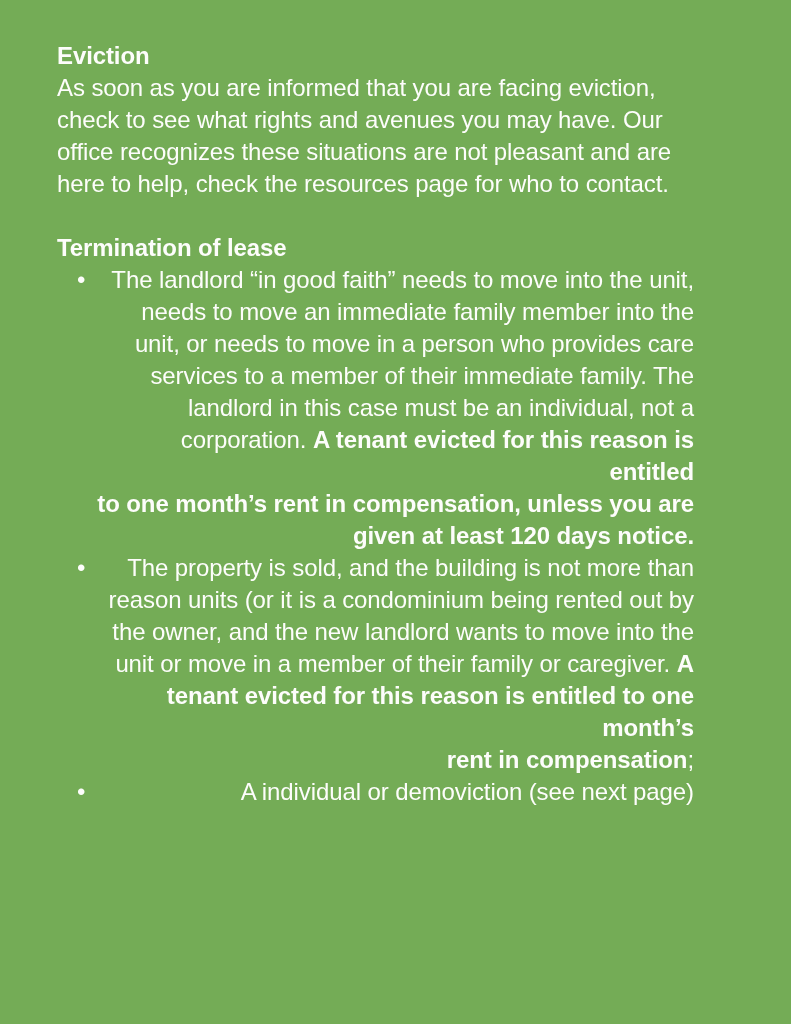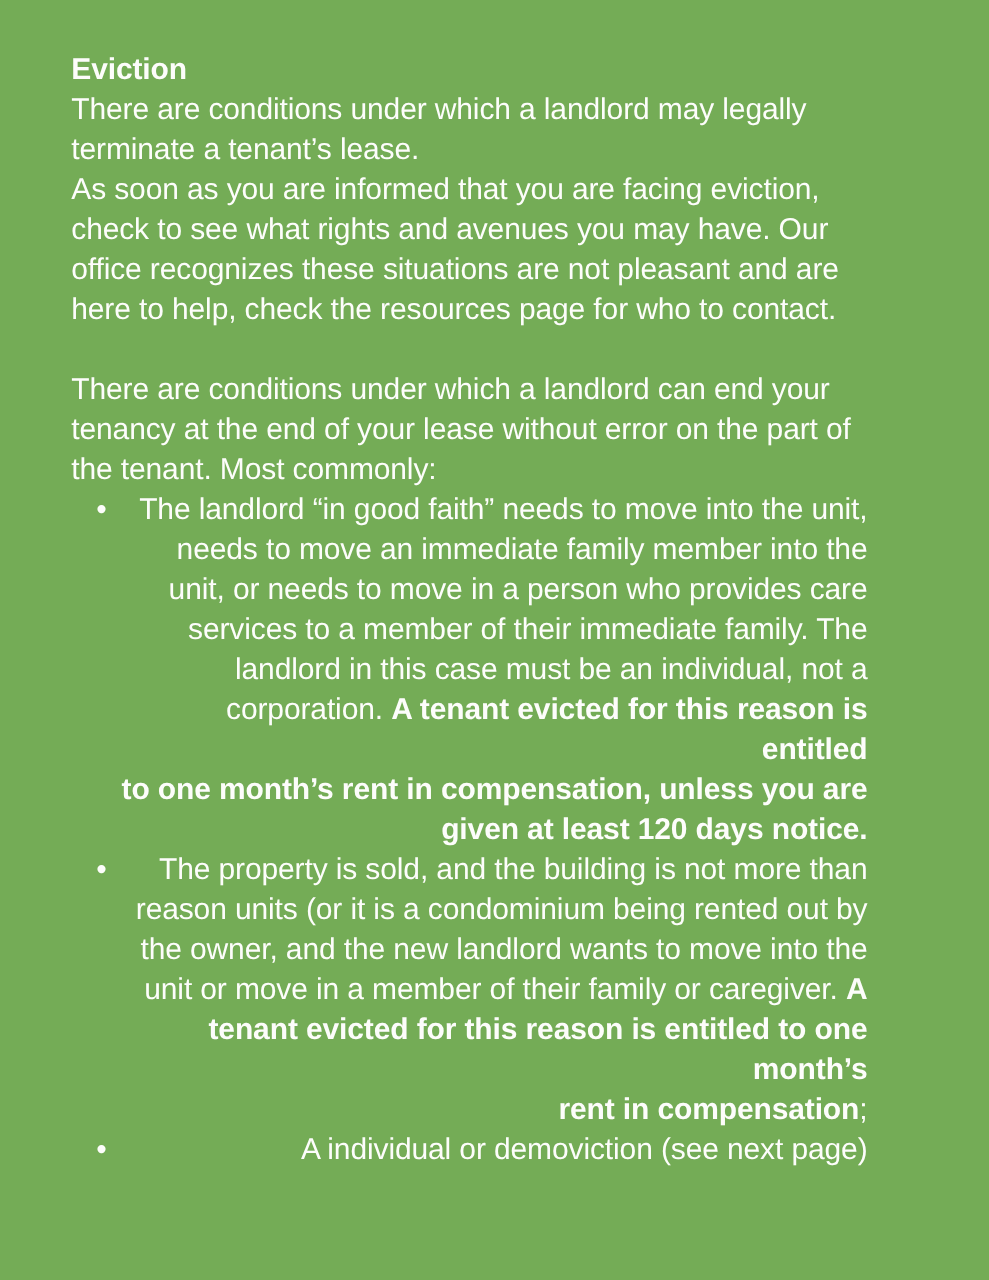--- a/index.html
+++ b/index.html
@@ -60,34 +60,30 @@
     font-weight: 700;
   }
 </style>
 </head>
 <body style="--bg-color: #74ac56; --text-color: #fdfdfb;">
 
 <div class="page">
 
   <h2 class="heading">Eviction</h2>
 
-  <p class="para">There are conditions under which a landlord may legally
-terminate a tenant’s lease.</p>
 
   <p class="para">As soon as you are informed that you are facing eviction,
 check to see what rights and avenues you may have. Our
 office recognizes these situations are not pleasant and are
 here to help, check the resources page for who to contact.</p>
 
   <div class="spacer"></div>
 
+  <h2 class="heading">Termination of lease</h2>
 
-  <p class="para">There are conditions under which a landlord can end your
-tenancy at the end of your lease without error on the part of
-the tenant. Most commonly:</p>
 
   <ul class="bullets">
     <li><span>The landlord “in good faith” needs to move into the unit,
 needs to move an immediate family member into the
 unit, or needs to move in a person who provides care
 services to a member of their immediate family. The
 landlord in this case must be an individual, not a
 corporation. </span><strong>A tenant evicted for this reason is entitled
 to one month’s rent in compensation, unless you are
 given at least 120 days notice.</strong><span></span></li>

